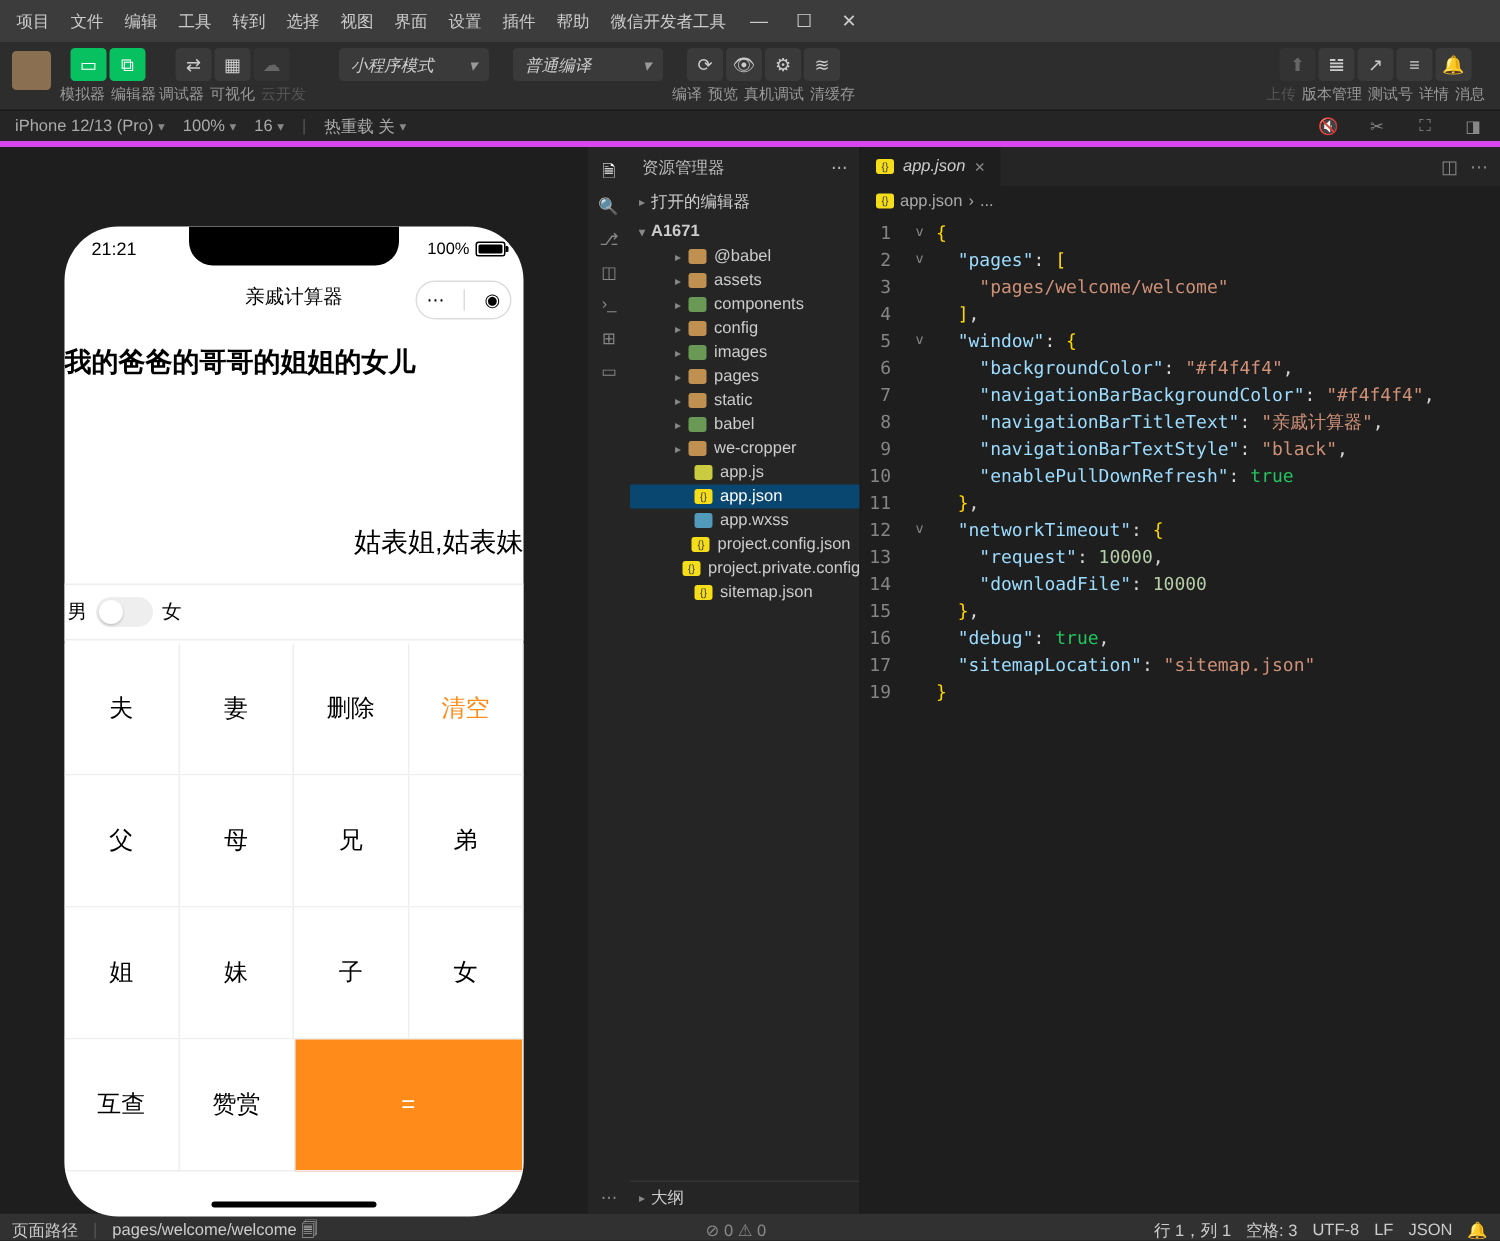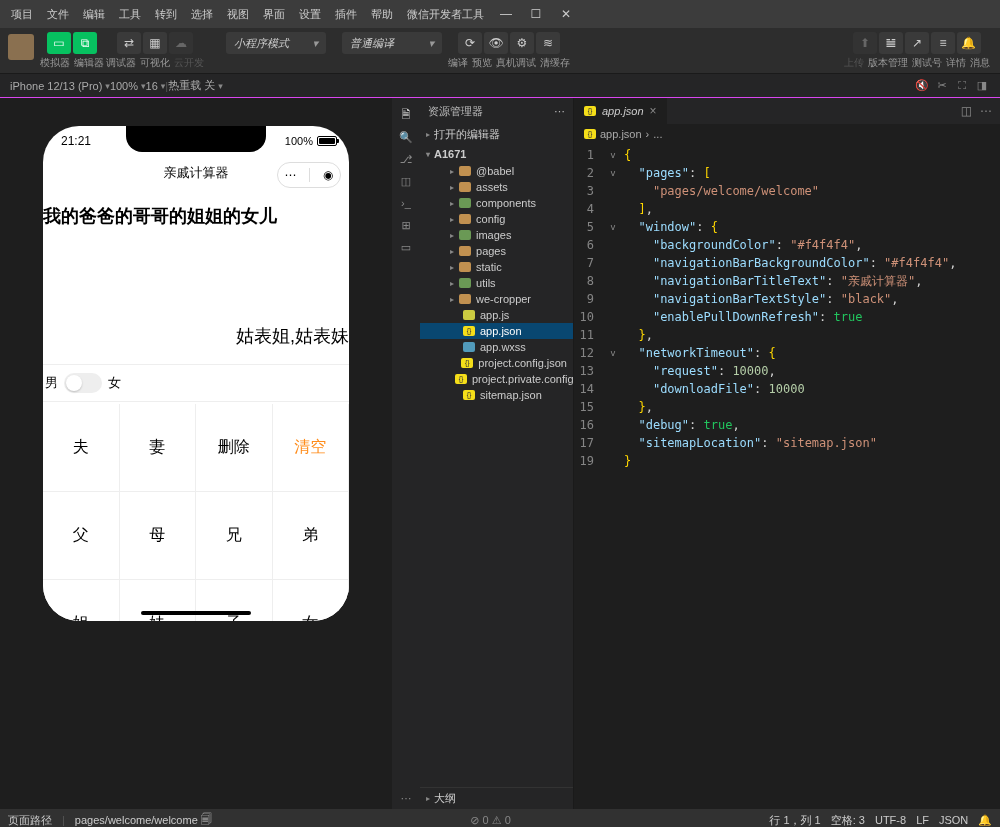--- a/index.html
+++ b/index.html
@@ -19,31 +19,31 @@
 .tb-btn.green { background: #07c160; color: white; }
 .tb-btn.disabled { color: #666; background: #333; }
 .tb-label { font-size: 10px; color: #999; margin-top: 2px; display: flex; gap: 4px; }
 .tb-label span { display: inline-block; }
 .tb-dropdown { height: 22px; background: #3a3a3a; border-radius: 3px; display: flex; align-items: center; padding: 0 8px; font-size: 11px; color: #ccc; cursor: pointer; min-width: 100px; justify-content: space-between; margin-right: 6px; font-style: italic; }
 .tb-dropdown::after { content: "▾"; color: #999; margin-left: 6px; }
 .tb-spacer { flex: 1; }
 .avatar-box { width: 26px; height: 26px; background: #8a7050; border-radius: 3px; margin-right: 6px; margin-top: 2px; }
 
 
-.devicebar { height: 24px; background: #252526; display: flex; align-items: center; padding: 0 10px; font-size: 11px; color: #aaa; gap: 0; border-bottom: 1px solid #d946ef; justify-content: center; }
+.devicebar { height: 24px; background: #252526; display: flex; align-items: center; padding: 0 10px; font-size: 11px; color: #aaa; gap: 12px; border-bottom: 4px solid #d946ef; justify-content: center; }
 .devicebar .dd { display: flex; align-items: center; cursor: pointer; }
 .devicebar .dd::after { content: "▾"; margin-left: 3px; color: #888; font-size: 9px; }
 .db-icon { width: 16px; text-align: center; color: #888; cursor: pointer; font-size: 11px; margin-left: 4px; }
 
 
 .main-row { display: flex; height: calc(100% - 24px - 46px - 24px - 22px); }
 
 
 .sim-pane { width: 392px; background: #1e1e1e; display: flex; justify-content: center; padding-top: 28px; }
-.phone { width: 306px; height: 495px; background: #fff; border-radius: 36px; position: relative; overflow: hidden; color: #000; }
+.phone { width: 306px; height: 660px; background: #fff; border-radius: 36px; position: relative; overflow: hidden; color: #000; margin-top: 25px; }
 .notch { position: absolute; top: 0; left: 50%; transform: translateX(-50%); width: 140px; height: 26px; background: #000; border-radius: 0 0 16px 16px; z-index: 5; }
 .phone-statusbar { position: absolute; top: 8px; left: 18px; right: 12px; display: flex; justify-content: space-between; font-size: 12px; font-weight: 500; }
 .phone-statusbar .right { display: flex; align-items: center; gap: 4px; font-size: 11px; }
 .batt { width: 20px; height: 10px; border: 1px solid #000; border-radius: 2px; position: relative; }
 .batt::after { content: ""; position: absolute; right: -3px; top: 2px; width: 2px; height: 4px; background: #000; border-radius: 0 1px 1px 0; }
 .batt-fill { position: absolute; left: 1px; top: 1px; bottom: 1px; right: 1px; background: #000; border-radius: 1px; }
 .phone-header { position: absolute; top: 38px; left: 0; right: 0; text-align: center; font-size: 13px; font-weight: 500; height: 30px; }
 .capsule { position: absolute; top: 36px; right: 8px; width: 64px; height: 26px; border: 1px solid #ddd; border-radius: 14px; display: flex; align-items: center; justify-content: space-around; font-size: 12px; }
 .capsule .sep { width: 1px; height: 14px; background: #ddd; }
 .phone-content { position: absolute; top: 70px; left: 0; right: 0; bottom: 0; }
@@ -331,21 +331,21 @@
             <span>pages</span>
           </div>
           <div class="exp-item l2">
             <span style="font-size:8px;color:#888;">▸</span>
             <span class="fi folder"></span>
             <span>static</span>
           </div>
           <div class="exp-item l2">
             <span style="font-size:8px;color:#888;">▸</span>
             <span class="fi folder-g"></span>
-            <span>utils</span>
+            <span>babel</span>
           </div>
           <div class="exp-item l2">
             <span style="font-size:8px;color:#888;">▸</span>
             <span class="fi folder"></span>
             <span>we-cropper</span>
           </div>
           <div class="exp-item l2">
             <span style="width:8px;"></span>
             <span class="fi js"></span>
             <span>app.js</span>

